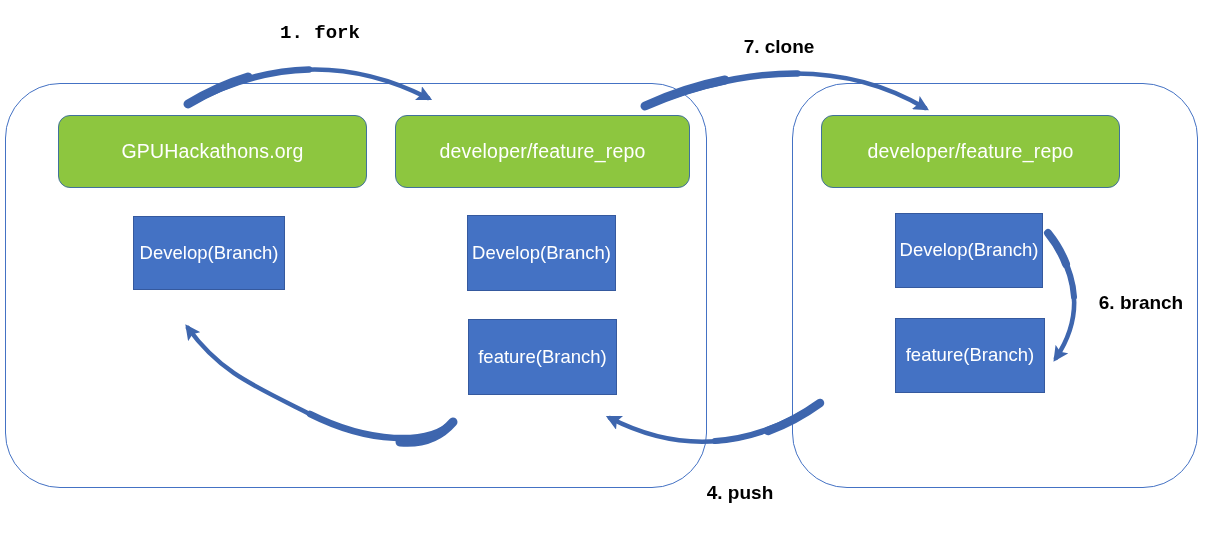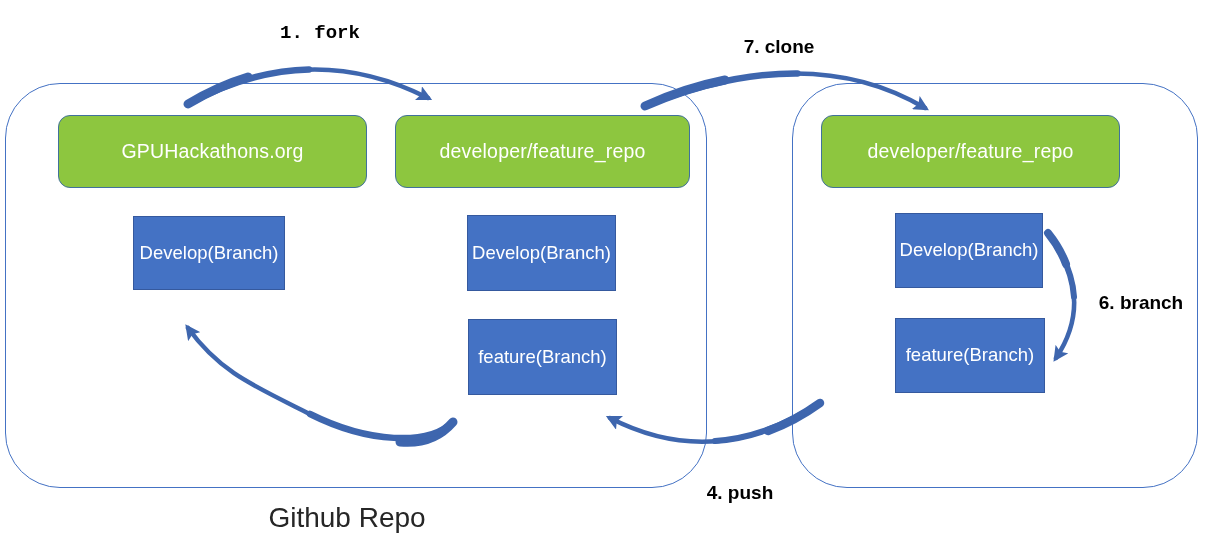--- a/index.html
+++ b/index.html
@@ -118,21 +118,20 @@
   <div class="branch-box" style="left:895px; top:318px; width:150px; height:75px;">
     <span>feature</span>
     <span>(Branch)</span>
   </div>
 
   <div class="step-label" style="left:320px; top:33px;font-family:Liberation Mono, monospace;">1. fork</div>
   <div class="step-label" style="left:779px; top:47px;">7. clone</div>
   <div class="step-label" style="left:1141px; top:303px;">6. branch</div>
   <div class="step-label" style="left:716px; top:493px;margin-left:24px;">4. push</div>
 
-  <div class="caption" style="left:347px; top:518px;">Github Repo</div>
 
   <svg class="arrows" width="1215" height="547" viewBox="0 0 1215 547">
     <defs>
       <marker id="ah" viewBox="0 0 10 10" refX="7" refY="5" markerWidth="3.4" markerHeight="3.4" orient="auto">
         <path class="head" d="M0 0 L10 5 L0 10 L2 5 Z"></path>
       </marker>
     </defs>
 
     <g>
       <path d="M 188 104 Q 218 86 248 77" stroke-width="9"></path>

